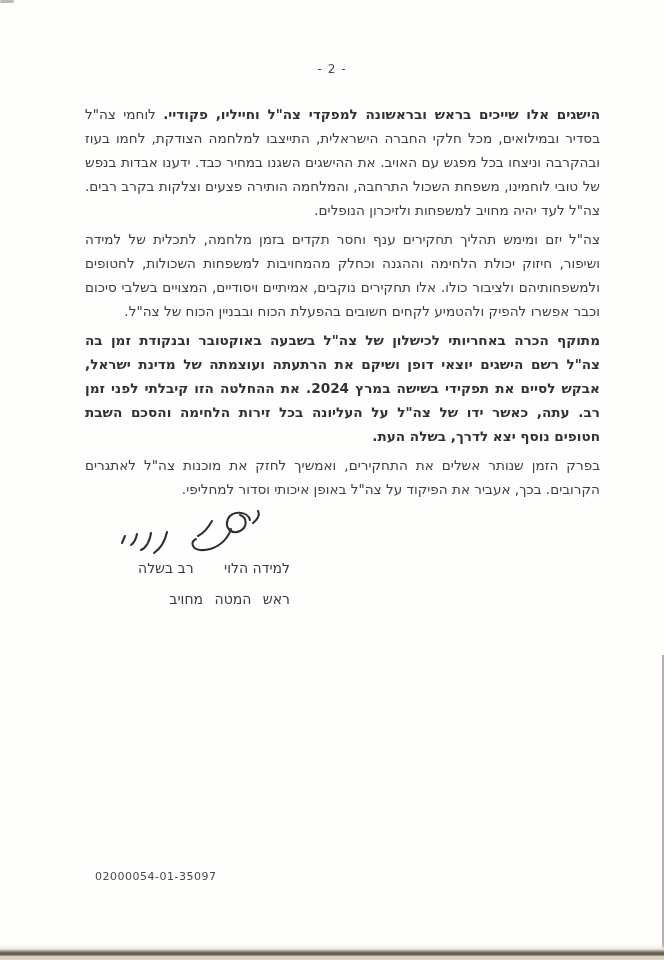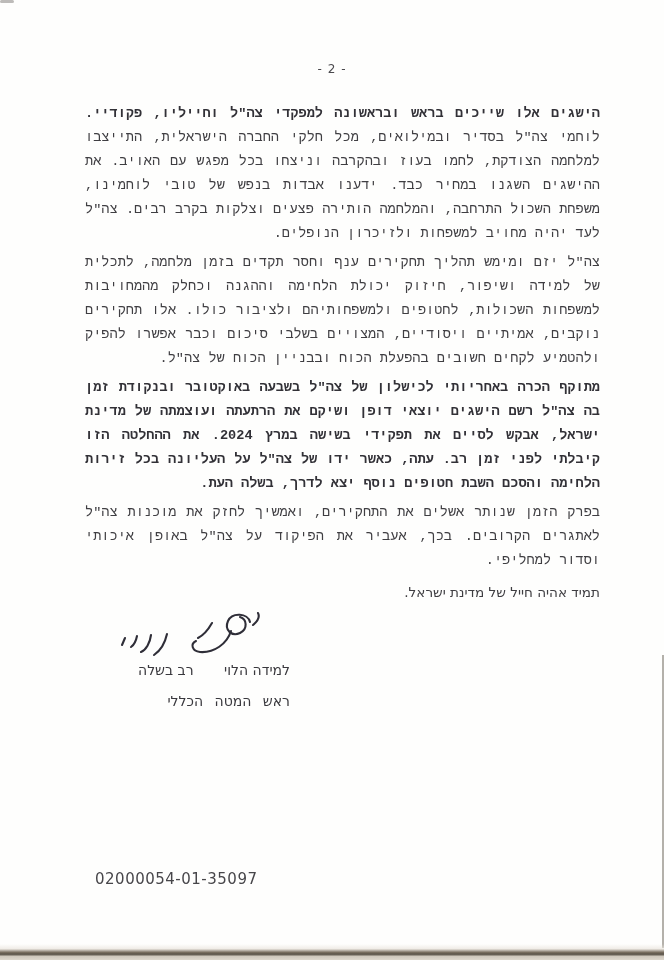--- a/index.html
+++ b/index.html
@@ -19,21 +19,21 @@
     color:#4a494d;
   }
   .letter-body{
     direction:rtl;
     margin:26px 64px 0 85px; 
     font-size:13.6px;
     line-height:24px;
     text-align:justify;
     text-align-last:right;
   }
-  .para{margin:0 0 5px 0;font-family:Liberation Mono, monospace;}
+  .para{margin:0 0 5px 0;}
   .seg-bold{font-weight:bold;color:#323137;}
   .closing{
     direction:rtl;
     margin-top:7px;
     text-align:center;
     font-size:13.6px;
   }
   .sig-block{
     direction:rtl;
     width:190px;
@@ -53,21 +53,21 @@
     margin-top:7px;
     width:152px;
     font-size:14px;
     word-spacing:7px;
     color:#39383d;
   }
   .doc-number{
     position:absolute;
     left:95px;top:870px;
     direction:ltr;
-    font-size:15px;
+    font-size:11px;
     letter-spacing:.5px;
     color:#47464a;
   }
   
   .scan-edge-bottom{
     position:absolute;left:0;right:0;bottom:0;height:16px;
     background:linear-gradient(to bottom,
       rgba(255,255,255,0) 0%,
       rgba(234,229,221,.7) 30%,
       #7a6f61 52%,
@@ -95,40 +95,39 @@
   <div class="letter-body">
     <p class="para"><span class="seg-bold">הישגים אלו שייכים בראש ובראשונה למפקדי צה"ל וחייליו, פקודיי.</span><span> לוחמי צה"ל בסדיר ובמילואים, מכל חלקי החברה הישראלית, התייצבו למלחמה הצודקת, לחמו בעוז ובהקרבה וניצחו בכל מפגש עם האויב. את ההישגים השגנו במחיר כבד. ידענו אבדות בנפש של טובי לוחמינו, משפחת השכול התרחבה, והמלחמה הותירה פצעים וצלקות בקרב רבים. צה"ל לעד יהיה מחויב למשפחות ולזיכרון הנופלים.</span></p>
 
 
     <p class="para"><span class="seg-bold"></span><span>צה"ל יזם ומימש תהליך תחקירים ענף וחסר תקדים בזמן מלחמה, לתכלית של למידה ושיפור, חיזוק יכולת הלחימה וההגנה וכחלק מהמחויבות למשפחות השכולות, לחטופים ולמשפחותיהם ולציבור כולו. אלו תחקירים נוקבים, אמיתיים ויסודיים, המצויים בשלבי סיכום וכבר אפשרו להפיק ולהטמיע לקחים חשובים בהפעלת הכוח ובבניין הכוח של צה"ל.</span></p>
 
     <p class="para"><span class="seg-bold">מתוקף הכרה באחריותי לכישלון של צה"ל בשבעה באוקטובר ובנקודת זמן בה צה"ל רשם הישגים יוצאי דופן ושיקם את הרתעתה ועוצמתה של מדינת ישראל, אבקש לסיים את תפקידי בשישה במרץ 2024. את ההחלטה הזו קיבלתי לפני זמן רב. עתה, כאשר ידו של צה"ל על העליונה בכל זירות הלחימה והסכם השבת חטופים נוסף יצא לדרך, בשלה העת.</span><span></span></p>
 
     <p class="para"><span class="seg-bold"></span><span>בפרק הזמן שנותר אשלים את התחקירים, ואמשיך לחזק את מוכנות צה"ל לאתגרים הקרובים. בכך, אעביר את הפיקוד על צה"ל באופן איכותי וסדור למחליפי.</span></p>
 
-    <div class="closing">תמיד אהיה חייל של מדינת ישראל.</div>
 
     <div class="sig-block">
       <svg class="sig-script" width="190" height="64" viewBox="0 0 190 64" fill="none" stroke="#2f2e38" stroke-width="2.1" stroke-linecap="round" stroke-linejoin="round">
 
         <path d="M153,17 c5,-4 7,-8 5,-12"></path>
         <path d="M150,14 c-2,-9 -18,-10 -22,-1 c-4,9 4,16 12,12 c8,-4 7,-14 0,-16"></path>
         <path d="M131,23 c-4,13 -17,22 -31,21 c-8,-1 -10,-8 -4,-11"></path>
         <path d="M112,15 c-4,7 -8,12 -14,15"></path>
 
         <path d="M67,26 c-2,9 -7,17 -13,21"></path>
         <path d="M51,27 c-1,8 -5,15 -10,17"></path>
         <path d="M37,28 c-1,5 -3,9 -6,11"></path>
         <path d="M25,30 l-3,7"></path>
       </svg>
       <div class="sig-line1">
         <span>למידה הלוי</span>
         <span>רב בשלה</span>
       </div>
-      <div class="sig-line2">ראש המטה הכללי</div>
+      <div class="sig-line2">ראש המטה מחויב</div>
     </div>
   </div>
 
   <div class="doc-number">02000054-01-35097</div>
 
   <div class="scan-smudge-topleft"></div>
   <div class="scan-edge-right"></div>
   <div class="scan-edge-bottom"></div>
 
 </div>

